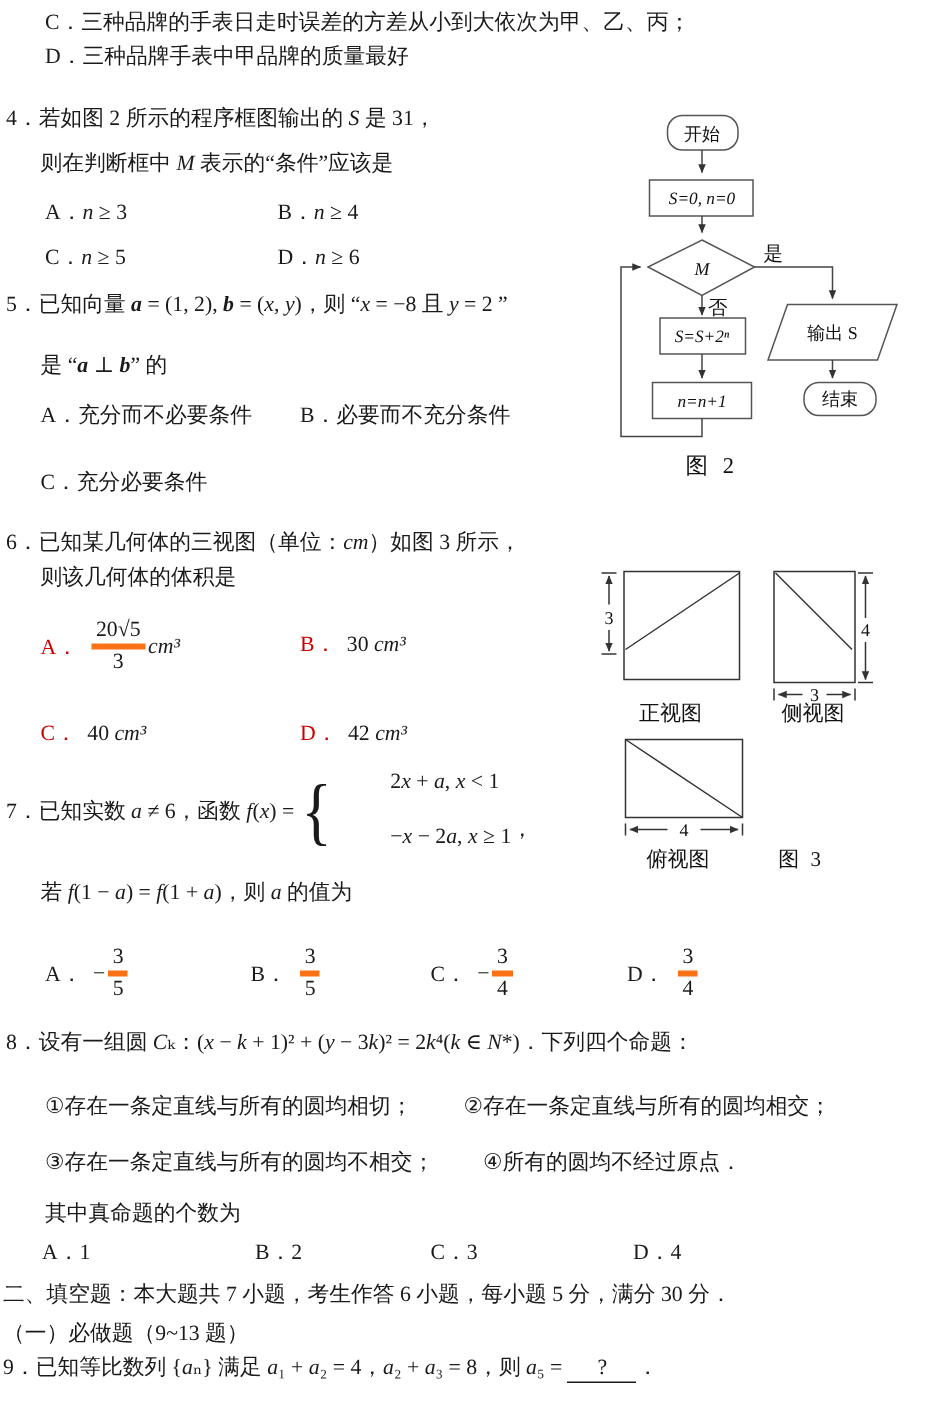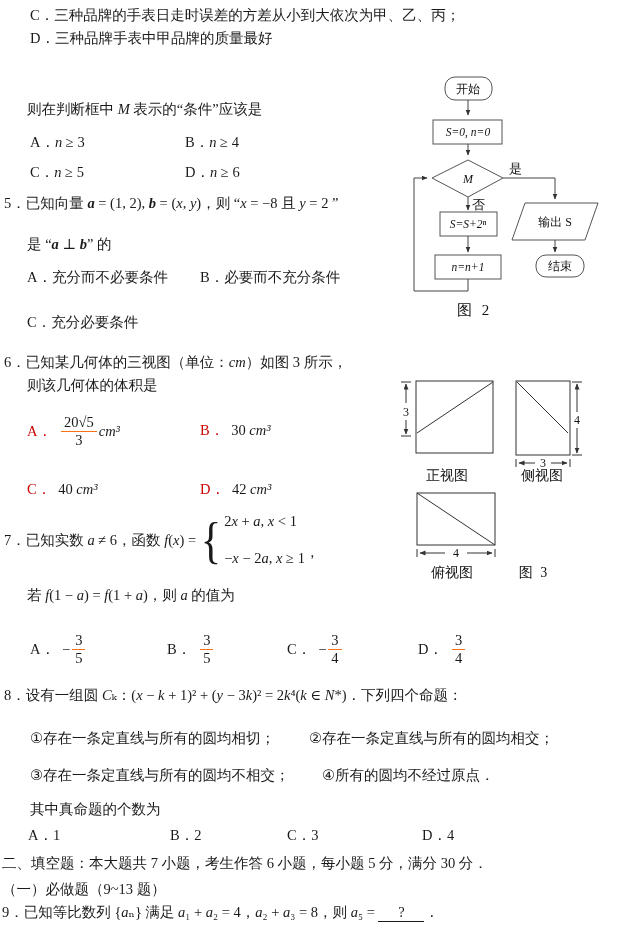--- a/index.html
+++ b/index.html
@@ -8,42 +8,43 @@
         font-size:14.5px;color:#1a1a1a;}
   .ln{position:absolute;white-space:nowrap;line-height:1.25;}
   .flexln{position:absolute;display:flex;align-items:center;white-space:nowrap;}
   .b{font-weight:normal;}
   .red{color:#cc0000;}
   .sg-i{font-style:italic;}
   .sg-bi{font-style:italic;font-weight:bold;}
   .sg-u{display:inline-block;min-width:46px;text-align:center;border-bottom:1.2px solid #1a1a1a;}
   .frac{display:inline-flex;flex-direction:column;align-items:center;vertical-align:middle;
         line-height:1.15;margin:0 2px;}
-  .frac .num{border-bottom:1px solid #f97316;padding:0 3px;text-align:center;}
+  .frac .num{border-bottom:4px solid #f97316;padding:0 3px;text-align:center;}
   .frac .den{text-align:center;}
   .optlab{margin-right:7px;}
   .brace{font-size:50px;font-weight:400;line-height:.9;margin:0 1px 0 3px;transform:scaleX(.85);}
-  .cases{display:inline-flex;flex-direction:column;gap:16px;text-align:left;}
+  .cases{display:inline-flex;flex-direction:column;gap:16px;text-align:left;margin-left:36px;}
   .cases .row{line-height:21px;}
   .postcomma{align-self:flex-end;margin-bottom:6px;}
   svg{position:absolute;overflow:visible;}
   svg text{font-family:"Liberation Serif","DejaVu Serif","DejaVu Sans",serif;fill:#111;}
   svg .it{font-style:italic;}
   .shape{fill:#fff;stroke:#555;stroke-width:1;}
   .wire{stroke:#444;stroke-width:1;fill:none;}
   .dim{stroke:#333;stroke-width:1;fill:none;}
 </style>
 </head>
 <body>
 
 <div class="page">
 
   <div class="ln" style="left:30px;top:6px">C．三种品牌的手表日走时误差的方差从小到大依次为甲、乙、丙；</div>
   <div class="ln" style="left:30px;top:29px">D．三种品牌手表中甲品牌的质量最好</div>
 
+  <div class="ln" style="left:4px;top:70px"><span>4．若如图 2 所示的程序框图输出的 </span><span class="sg-i">S</span><span> 是 31，</span></div>
   <div class="ln" style="left:27px;top:100px"><span>则在判断框中 </span><span class="sg-i">M</span><span> 表示的“条件”应该是</span></div>
   <div class="ln" style="left:30px;top:133px"><span>A．</span><span class="sg-i">n</span><span> ≥ 3</span></div>
   <div class="ln" style="left:185px;top:133px"><span>B．</span><span class="sg-i">n</span><span> ≥ 4</span></div>
   <div class="ln" style="left:30px;top:163px"><span>C．</span><span class="sg-i">n</span><span> ≥ 5</span></div>
   <div class="ln" style="left:185px;top:163px"><span>D．</span><span class="sg-i">n</span><span> ≥ 6</span></div>
 
   <div class="ln" style="left:4px;top:194px"><span>5．已知向量 </span><span class="sg-bi">a</span><span> = (1, 2), </span><span class="sg-bi">b</span><span> = (</span><span class="sg-i">x, y</span><span>)，则 “</span><span class="sg-i">x</span><span> = −8 且 </span><span class="sg-i">y</span><span> = 2 ”</span></div>
   <div class="ln" style="left:27px;top:235px"><span>是 “</span><span class="sg-bi">a</span><span> ⊥ </span><span class="sg-bi">b</span><span>” 的</span></div>
   <div class="ln" style="left:27px;top:268px">A．充分而不必要条件</div>
   <div class="ln" style="left:200px;top:268px">B．必要而不充分条件</div>

